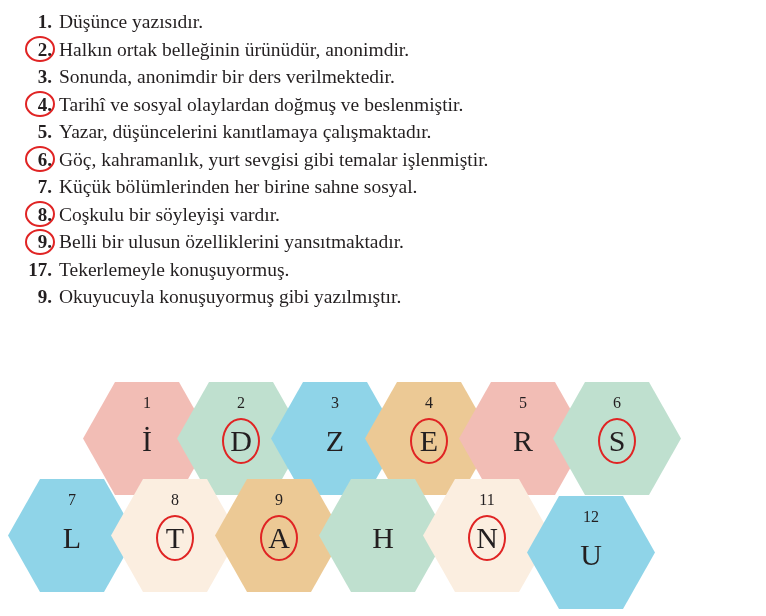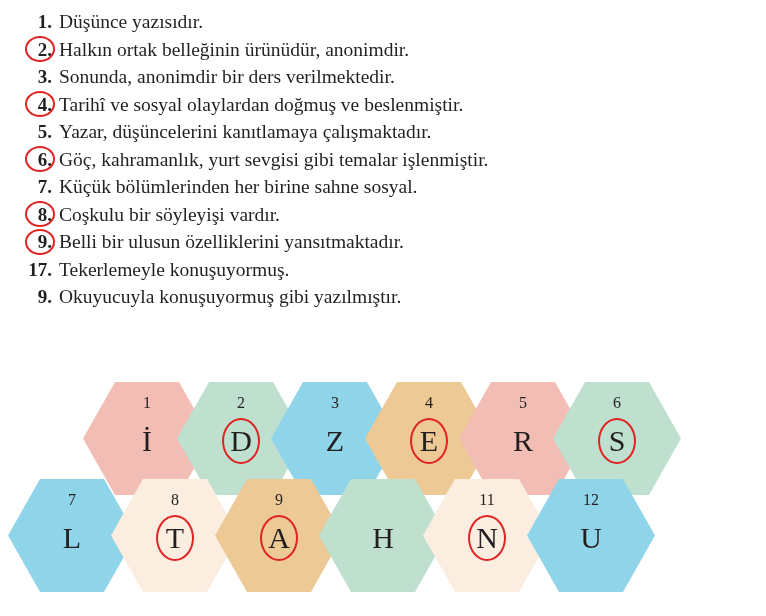--- a/index.html
+++ b/index.html
@@ -215,18 +215,18 @@
     </div>
     <div class="hex" style="left: 319px; top: 107px;">
       <div class="shape" style="background: rgb(191, 224, 207);"></div>
       <div class="hex-letter">H</div>
     </div>
     <div class="hex circled" style="left: 423px; top: 107px;">
       <div class="shape" style="background: rgb(251, 238, 224);"></div>
       <div class="hex-num">11</div>
       <div class="hex-letter">N</div>
     </div>
-    <div class="hex" style="left: 527px; top: 107px;">
+    <div class="hex" style="left: 527px; top: 124px;">
       <div class="shape" style="background: rgb(143, 212, 232);"></div>
       <div class="hex-num">12</div>
       <div class="hex-letter">U</div>
     </div>
   </div>
 
 </body></html>

